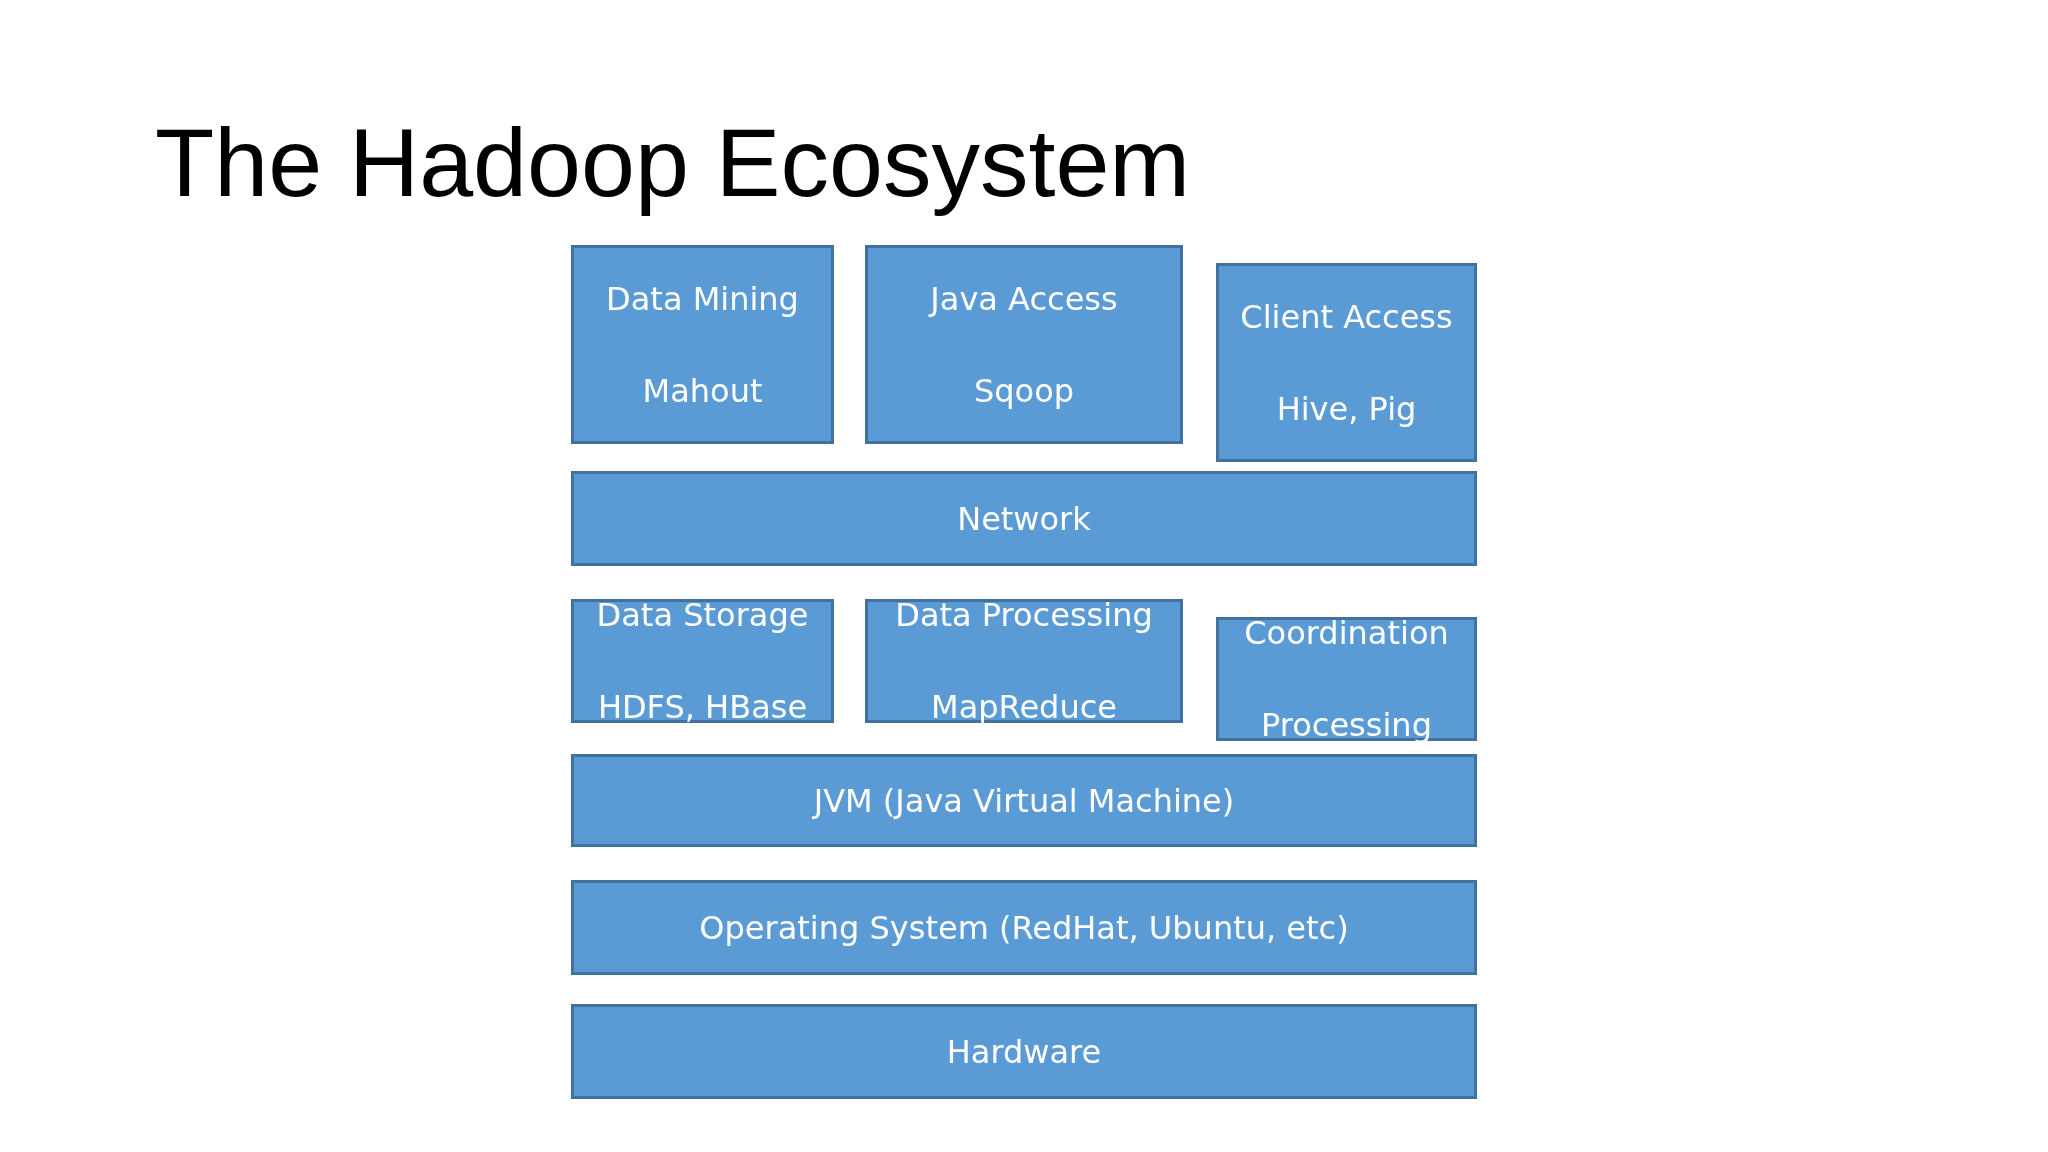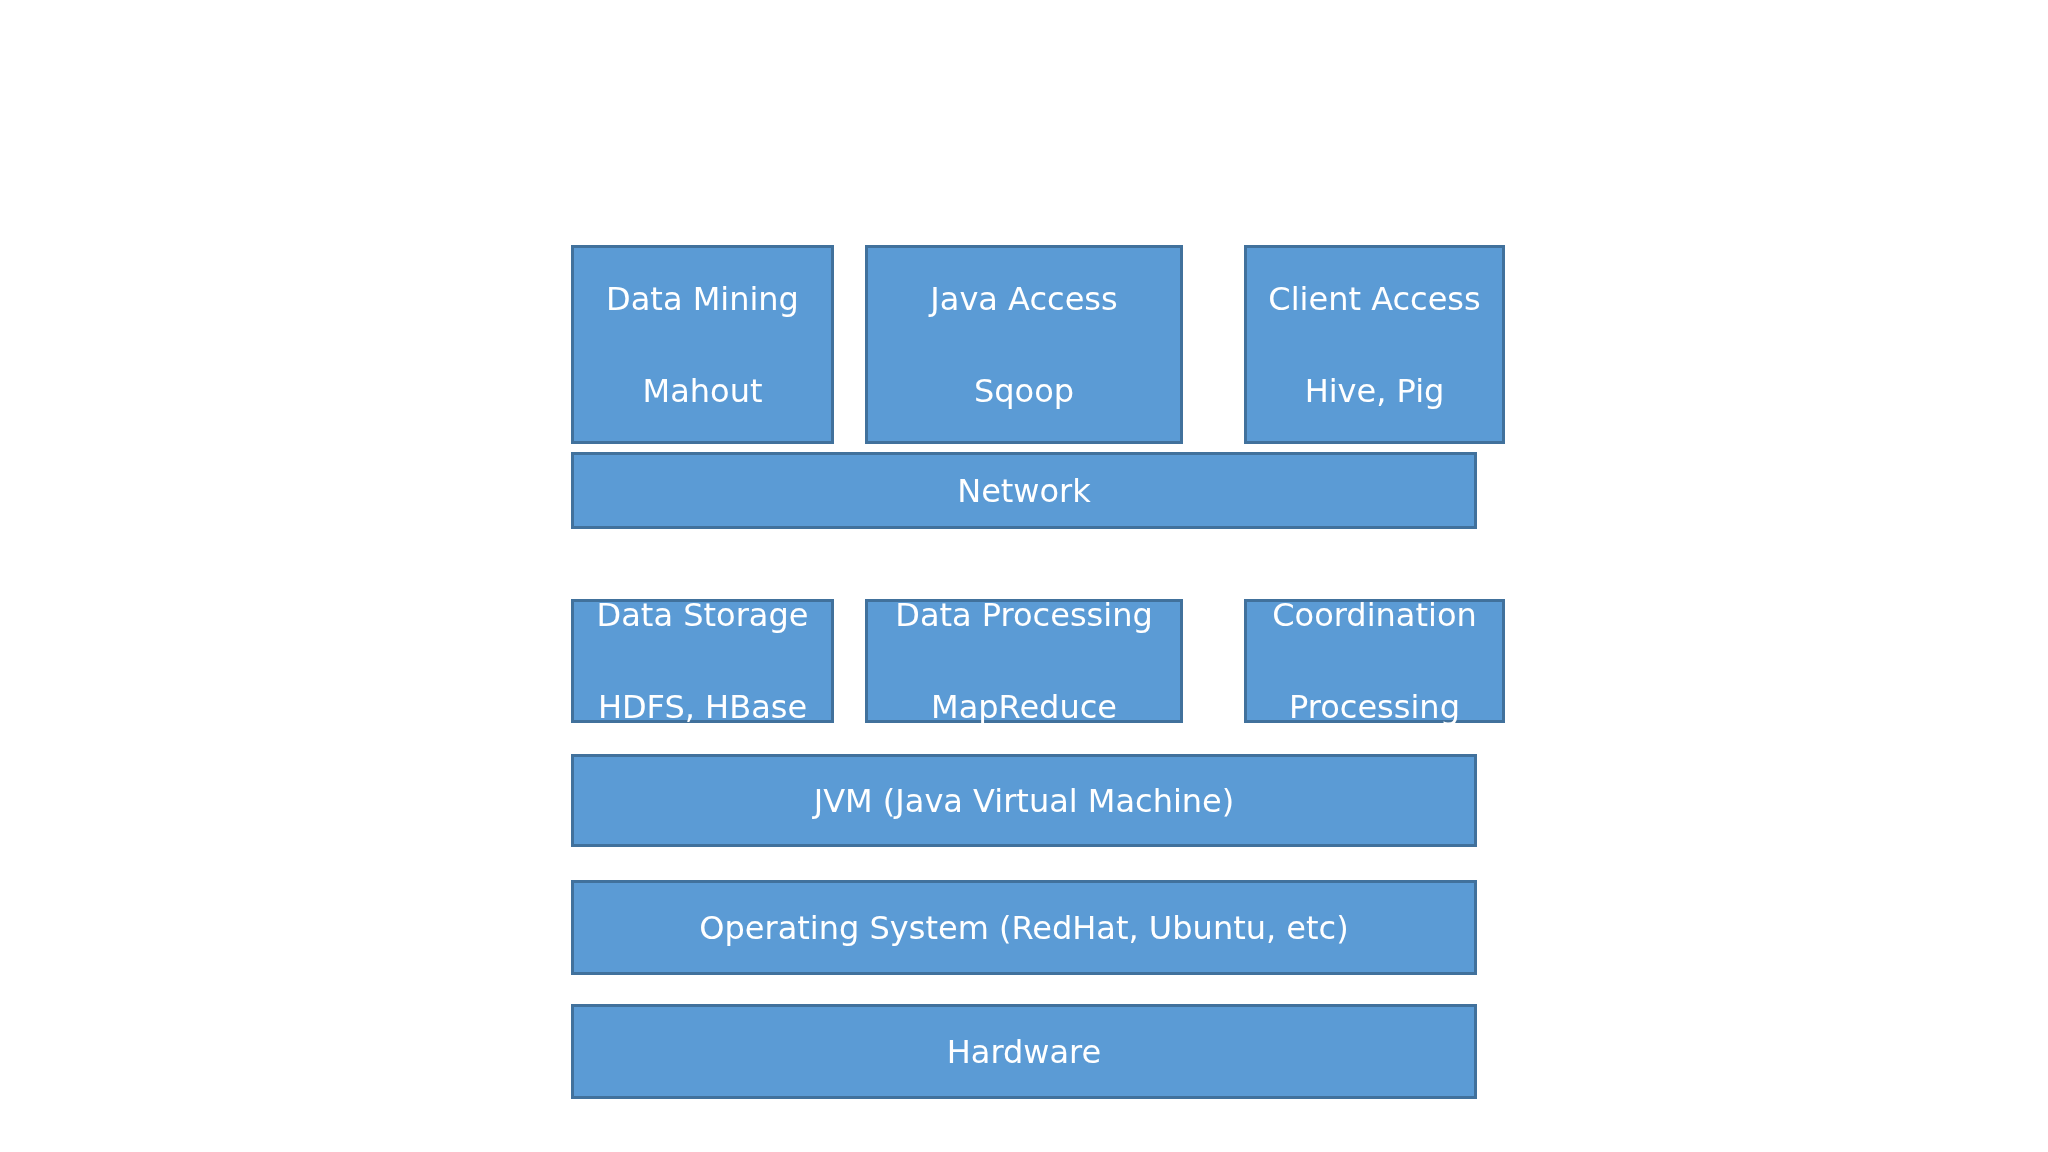--- a/index.html
+++ b/index.html
@@ -43,36 +43,37 @@
     align-items: center;
     justify-content: center;
     text-align: center;
     gap: 46px;
   }
   .box span { display: block; }
 
   
   .col-1 { left: 571px;  width: 263px; }
   .col-2 { left: 865px;  width: 318px; }
-  .col-3 { left: 1244px; width: 261px; }
+  .col-3 { left: 1216px; width: 261px; margin-top: 18px; }
   .full  { left: 571px;  width: 906px; }
 
   
   .row-top    { top: 245px;  height: 199px; }
-  .row-net    { top: 452px;  height: 77px;  }
+  .row-net    { top: 471px;  height: 95px;  }
   .row-mid    { top: 599px;  height: 124px; }
   .row-jvm    { top: 754px;  height: 93px;  }
   .row-os     { top: 880px;  height: 95px;  }
   .row-hw     { top: 1004px; height: 95px;  }
 </style>
 </head>
 <body>
 
 <div class="slide">
 
+  <div class="slide-title">The Hadoop Ecosystem</div>
 
   <div class="box row-top col-1">
     <span>Data Mining</span>
     <span>Mahout</span>
   </div>
   <div class="box row-top col-2">
     <span>Java Access</span>
     <span>Sqoop</span>
   </div>
   <div class="box row-top col-3">

